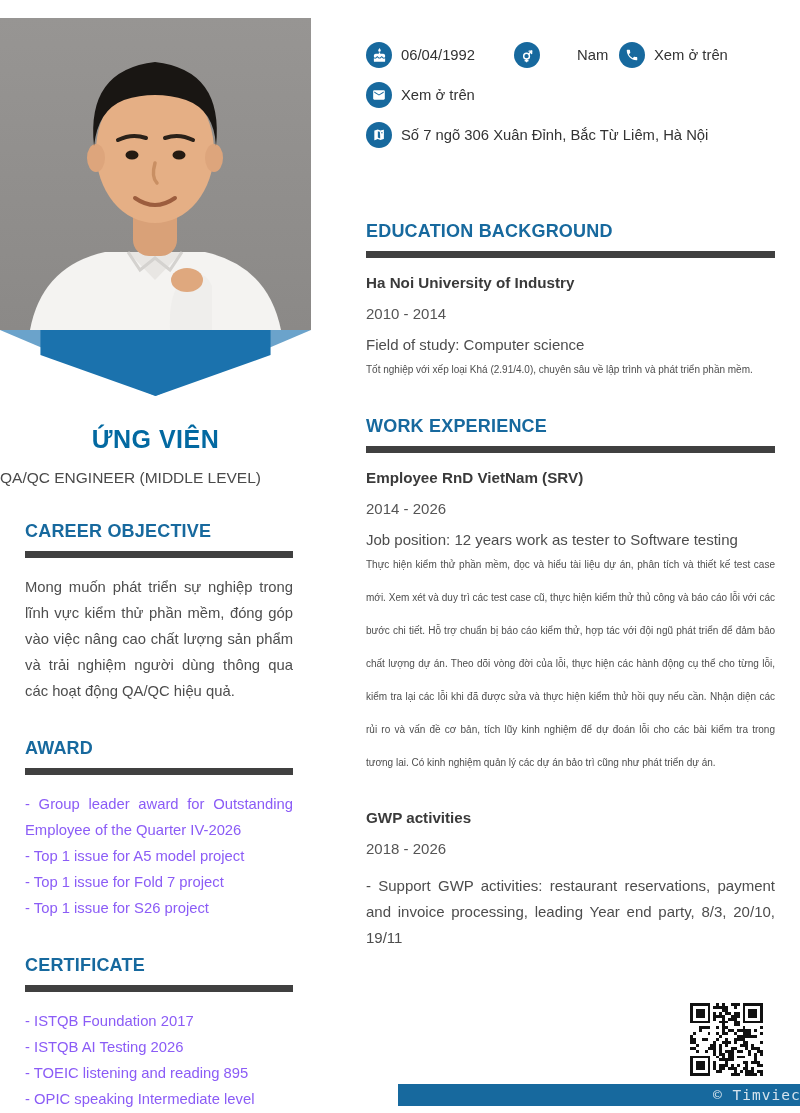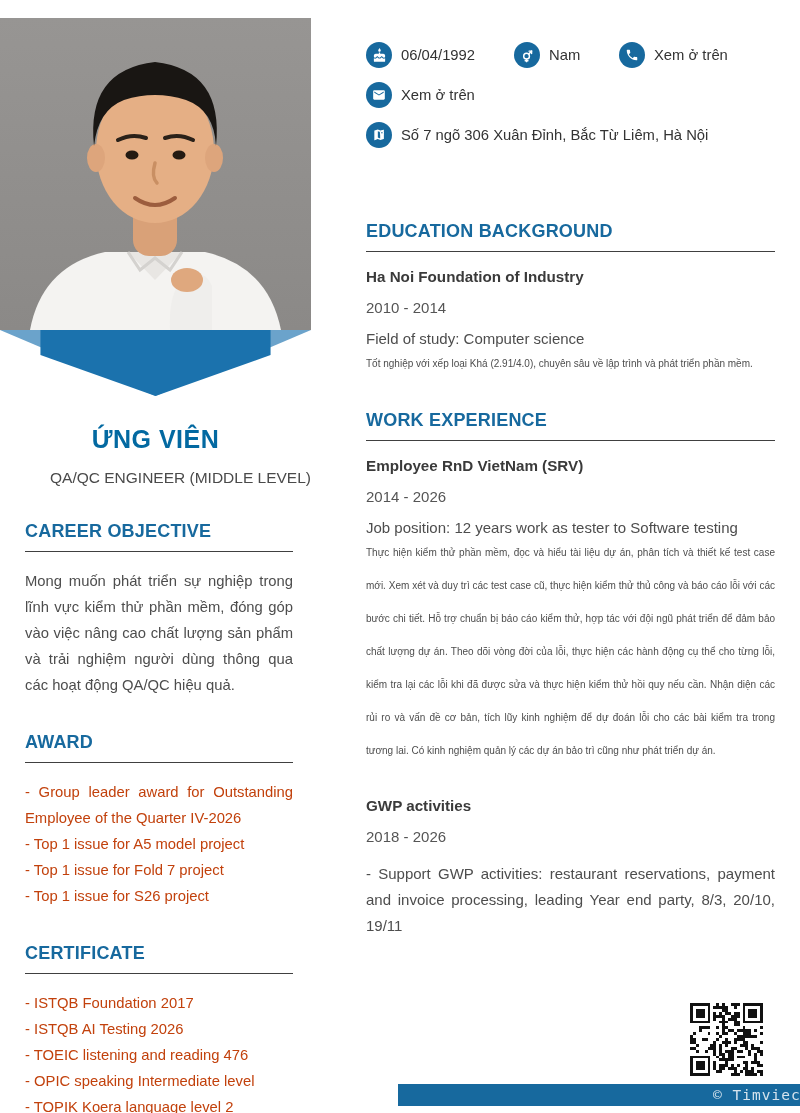--- a/index.html
+++ b/index.html
@@ -11,42 +11,42 @@
   .left-col { position:absolute; left:0; top:0; width:311px; }
   .photo-wrap { margin-top:18px; width:311px; height:312px; }
   .photo-wrap svg { display:block; }
   .banner { position:relative; width:311px; height:66px; }
   .banner .light { position:absolute; inset:0; background:#6ba3cb;
       clip-path:polygon(0 0, 100% 0, 50% 100%); }
   .banner .dark { position:absolute; inset:0; background:#1b72ad;
       clip-path:polygon(13% 0, 87% 0, 87% 38%, 50% 100%, 13% 38%); }
   .name { margin-top:29px; text-align:center; font-size:25px; font-weight:bold;
       color:#0369a1; letter-spacing:0.5px; }
-  .job-title { margin-top:15px; text-align:right; font-size:15.5px; color:#4a4a4a; }
+  .job-title { margin-top:15px; text-align:left; font-size:15.5px; color:#4a4a4a; }
   .lsec { margin:34px 18px 0 25px; }
   .lsec h2, .rsec h2 { font-size:18px; font-weight:bold; color:#17699e;
-      letter-spacing:0.2px; padding-bottom:9px; border-bottom:1px solid #404040; }
+      letter-spacing:0.2px; padding-bottom:9px; border-bottom:7px solid #404040; }
   .lsec .body { margin-top:16px; font-size:14.8px; line-height:26px;
       text-align:justify; color:#4d4d4d; }
-  .lsec .item { font-size:14.8px; line-height:26px; color:#c2410c; }
+  .lsec .item { font-size:14.8px; line-height:26px; color:#8b5cf6; }
   .lsec .items { margin-top:16px; }
   .lsec .item + .item { margin-top:0px; }
   .award-items .item-first { text-align:justify; }
 
   
   .right-col { position:absolute; left:366px; top:42px; width:409px; }
   .contact { }
   .c-row { display:flex; align-items:center; margin-bottom:14px; }
   .c-cell { display:flex; align-items:center; }
   .c-cell .txt { margin-left:9px; font-size:14.8px; color:#333; }
   .icon-circle { width:26px; height:26px; border-radius:50%; background:#17699e;
       display:flex; align-items:center; justify-content:center; flex:0 0 26px; }
   .icon-circle svg { display:block; }
   .cell-birthday { width:148px; }
-  .cell-gender { width:105px; }
+  .cell-gender { width:105px;gap:28px; }
   .rsec { margin-top:30px; }
   .rsec.first { margin-top:73px; }
   .entry-org { margin-top:16px; font-size:15.2px; font-weight:bold; color:#3a3a3a; }
   .entry-period { margin-top:14px; font-size:15px; color:#555; }
   .entry-meta { margin-top:14px; font-size:15px; color:#4d4d4d; }
   .entry-desc { font-size:10px; line-height:33px;
       text-align:justify; color:#4d4d4d; }
   .act-item { margin-top:9px; font-size:15px; line-height:26px;
       text-align:justify; color:#4d4d4d; }
 
@@ -123,21 +123,21 @@
         <div class="item">- Top 1 issue for Fold 7 project</div>
         <div class="item">- Top 1 issue for S26 project</div>
       </div>
     </div>
 
     <div class="lsec">
       <h2>CERTIFICATE</h2>
       <div class="items">
         <div class="item">- ISTQB Foundation 2017</div>
         <div class="item">- ISTQB AI Testing 2026</div>
-        <div class="item">- TOEIC listening and reading 476</div>
+        <div class="item">- TOEIC listening and reading 895</div>
         <div class="item">- OPIC speaking Intermediate level</div>
         <div class="item">- TOPIK Koera language level 2</div>
       </div>
     </div>
   </div>
 
   <div class="right-col">
 
     <div class="contact">
       <div class="c-row">
@@ -189,21 +189,21 @@
               <path d="M17 4.6c-2 0-3.6 1.6-3.6 3.6 0 2.7 3.6 6.6 3.6 6.6s3.6-3.9 3.6-6.6c0-2-1.6-3.6-3.6-3.6zm0 4.9c-.72 0-1.3-.58-1.3-1.3s.58-1.3 1.3-1.3 1.3.58 1.3 1.3-.58 1.3-1.3 1.3z" fill="#fff"></path>
             </svg>
           </span>
           <span class="txt">Số 7 ngõ 306 Xuân Đỉnh, Bắc Từ Liêm, Hà Nội</span>
         </div>
       </div>
     </div>
 
     <div class="rsec first">
       <h2>EDUCATION BACKGROUND</h2>
-      <div class="entry-org">Ha Noi Foundation of Industry</div>
+      <div class="entry-org">Ha Noi University of Industry</div>
       <div class="entry-period">2010 - 2014</div>
       <div class="entry-meta">Field of study: Computer science</div>
       <div class="entry-desc">Tốt nghiệp với xếp loại Khá (2.91/4.0), chuyên sâu về lập trình và phát triển phần mềm.</div>
     </div>
 
     <div class="rsec">
       <h2>WORK EXPERIENCE</h2>
       <div class="entry-org">Employee RnD VietNam (SRV)</div>
       <div class="entry-period">2014 - 2026</div>
       <div class="entry-meta">Job position: 12 years work as tester to Software testing</div>

